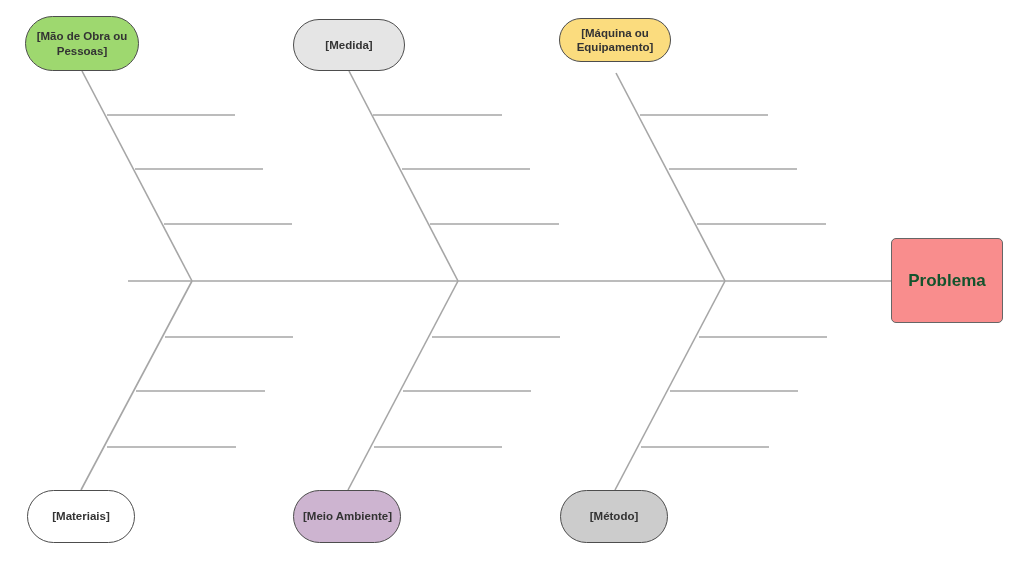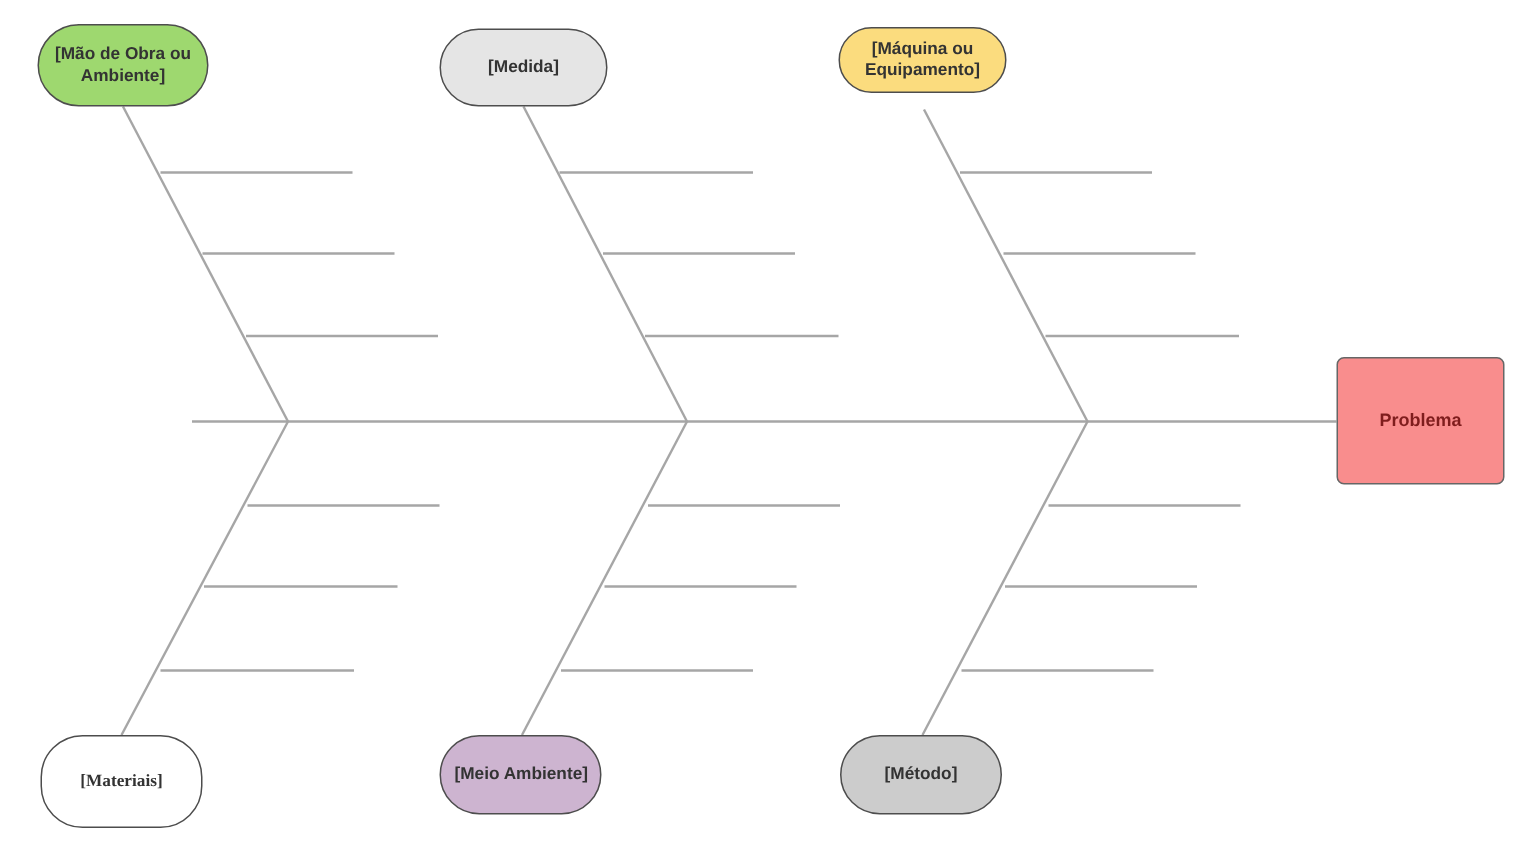--- a/index.html
+++ b/index.html
@@ -35,23 +35,23 @@
     border: 1.6px solid #4d4d4d;
     border-radius: 28px;
     font-size: 11.5px;
     font-weight: bold;
     color: #333333;
     line-height: 1.25;
     padding: 2px 8px;
   }
   .node.problem {
     border-radius: 5px;
-    font-size: 12px;
+    font-size: 17px;
     font-weight: bold;
-    color: #7f1d1d;
+    color: #14532d;
     border: 1.6px solid #666666;
   }
   .node-label {
     display: block;
     width: 100%;
     pointer-events: none;
   }
 </style>
 </head>
 <body>
@@ -81,29 +81,29 @@
       <line x1="403" y1="391" x2="531" y2="391" stroke="#a6a6a6" stroke-width="1.6" stroke-linecap="butt"></line>
       <line x1="374" y1="447" x2="502" y2="447" stroke="#a6a6a6" stroke-width="1.6" stroke-linecap="butt"></line>
       <line x1="615" y1="490" x2="725" y2="281" stroke="#a6a6a6" stroke-width="1.6" stroke-linecap="butt"></line>
       <line x1="699" y1="337" x2="827" y2="337" stroke="#a6a6a6" stroke-width="1.6" stroke-linecap="butt"></line>
       <line x1="670" y1="391" x2="798" y2="391" stroke="#a6a6a6" stroke-width="1.6" stroke-linecap="butt"></line>
       <line x1="641" y1="447" x2="769" y2="447" stroke="#a6a6a6" stroke-width="1.6" stroke-linecap="butt"></line>
     </svg>
 
   <div id="nodes">
       <div class="node" style="left: 25px; top: 16px; width: 114px; height: 55px; background: rgb(158, 216, 111); border-color: rgb(77, 77, 77);">
-        <span class="node-label">[Mão de Obra ou Ambiente]</span>
+        <span class="node-label">[Mão de Obra ou Pessoas]</span>
       </div>
       <div class="node" style="left: 293px; top: 19px; width: 112px; height: 52px; background: #e5e5e5; border-color: rgb(77, 77, 77);">
         <span class="node-label">[Medida]</span>
       </div>
       <div class="node" style="left: 559px; top: 18px; width: 112px; height: 44px; background: rgb(251, 220, 126); border-color: rgb(77, 77, 77);">
         <span class="node-label">[Máquina ou Equipamento]</span>
       </div>
-      <div class="node" style="left: 27px; top: 490px; width: 108px; height: 62px; background: rgb(255, 255, 255); border-color: rgb(77, 77, 77); font-family: Liberation Serif, serif;">
+      <div class="node" style="left: 27px; top: 490px; width: 108px; height: 53px; background: rgb(255, 255, 255); border-color: rgb(77, 77, 77);">
         <span class="node-label">[Materiais]</span>
       </div>
       <div class="node" style="left: 293px; top: 490px; width: 108px; height: 53px; background: rgb(205, 180, 208); border-color: rgb(77, 77, 77); text-align: right;">
         <span class="node-label">[Meio Ambiente]</span>
       </div>
       <div class="node" style="left: 560px; top: 490px; width: 108px; height: 53px; background: rgb(204, 204, 204); border-color: rgb(77, 77, 77); justify-content: flex-end;">
         <span class="node-label">[Método]</span>
       </div>
       <div class="node problem" style="left: 891px; top: 238px; width: 112px; height: 85px; background: rgb(249, 141, 141); border-color: rgb(102, 102, 102);">
         <span class="node-label">Problema</span>

